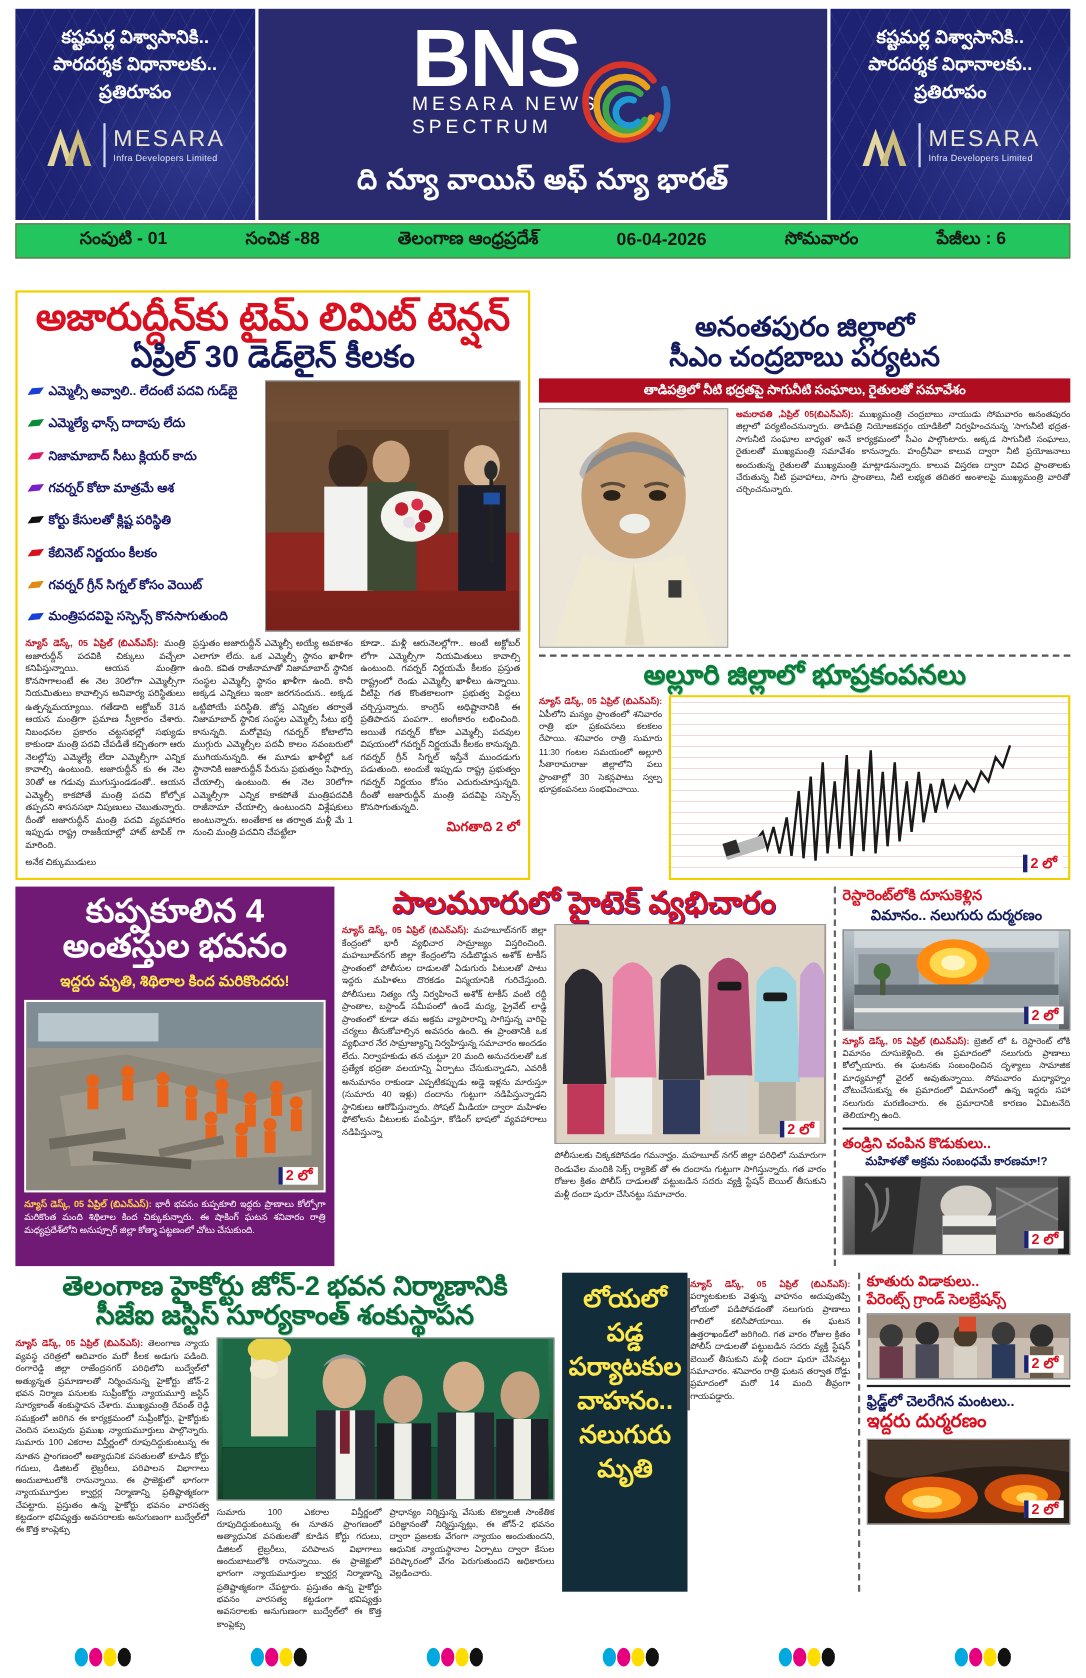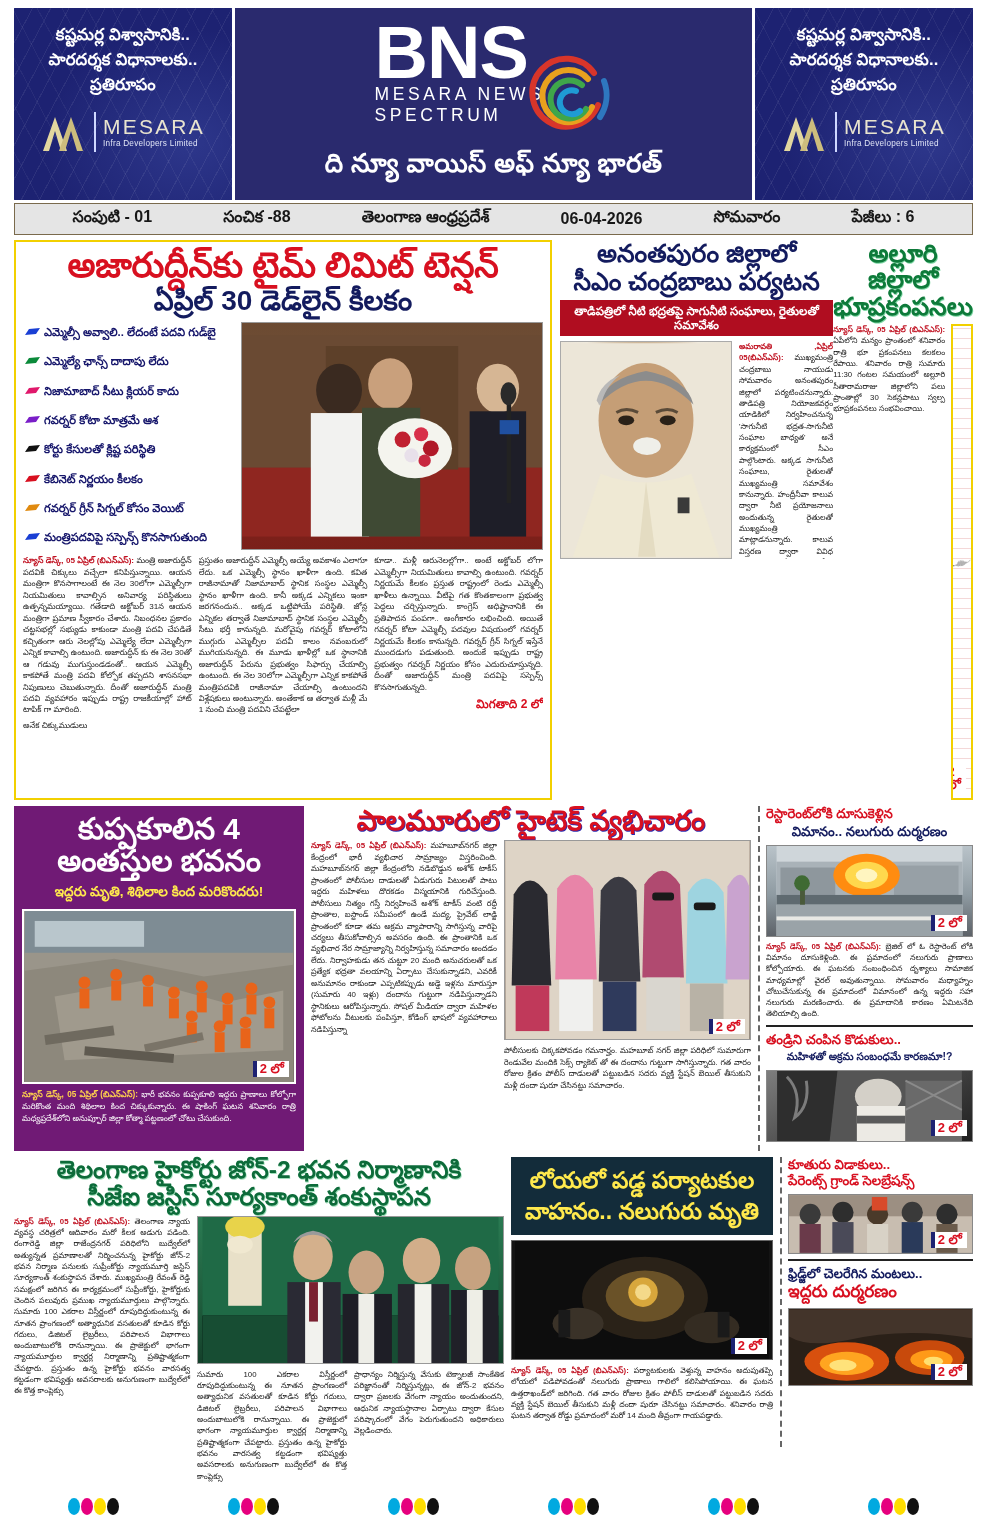--- a/index.html
+++ b/index.html
@@ -44,50 +44,50 @@
   }
   .logo-row { display: flex; align-items: flex-start; justify-content: center; gap: 2px; }
   .bns-block { display: flex; flex-direction: column; align-items: flex-start; }
   .bns-big { color: #fff; font-size: 74px; font-weight: bold; line-height: .82; letter-spacing: -1px; }
   .bns-sub1, .bns-sub2 { color: #fff; font-size: 17.5px; letter-spacing: 3.6px; line-height: 1.22; }
   .spectrum-arc { margin-left: -30px; margin-top: 24px; }
   .tagline-te { color: #ffffff; font-size: 26px; font-weight: bold; margin-top: 5px; letter-spacing: .4px; }
 
   
   .datebar {
-    height: 32px; background: #e5e5e5; border: 1px solid #7a6a4c;
+    height: 32px; background: #22c55e; border: 1px solid #7a6a4c;
     display: flex; align-items: center; justify-content: space-around;
     font-size: 16px; font-weight: bold; color: #171717; margin-top: 3px;
     padding: 0 22px;
   }
 
   
   .row1 { display: flex; gap: 8px; margin-top: 5px; height: 560px; }
   .lead {
-    width: 538px; border: 2px solid #f2d000; padding: 5px 7px 4px 7px;
-    display: flex; flex-direction: column;
+    width: 468px; border: 2px solid #f2d000; padding: 5px 7px 4px 7px;
+    display: flex; flex-direction: column; margin-top: 24px;
   }
   .lead-h1 {
     color: #d81020; font-size: 35px; font-weight: bold; text-align: center;
     line-height: 1.04; letter-spacing: -.3px;
   }
   .lead-h2 { color: #131b5e; font-size: 28px; font-weight: bold; text-align: center; line-height: 1.1; margin-top: 3px; }
   .lead-mid { display: flex; gap: 6px; margin-top: 5px; height: 228px; }
   .bullets { width: 212px; display: flex; flex-direction: column; justify-content: space-between; padding: 4px 0 6px 2px; }
   .bullet { display: flex; align-items: flex-start; gap: 4px; font-size: 11.4px; color: #16166b; font-weight: bold; line-height: 1.15; }
   .bmark { width: 15px; height: 9px; flex: 0 0 auto; margin-top: 2px; }
   .lead-photo { flex: 1; border: 1px solid #999; overflow: hidden; position: relative; background: #3a2a22; }
 
   .lead-cols { display: flex; gap: 7px; margin-top: 5px; flex: 1; overflow: hidden; }
   .col { flex: 1; font-size: 8.1px; line-height: 1.42; color: #1a1a1a; text-align: justify; }
   .dateline { color: #c01020; font-weight: bold; }
   .jumpnote { color: #d81020; font-weight: bold; font-size: 12px; text-align: right; margin-top: 3px; }
 
   
-  .rcol { flex: 1; display: flex; flex-direction: row; }
+  .rcol { flex: 1; display: flex; flex-direction: column; margin-top: 44px; }
   .cb-h1 { color: #131b5e; font-size: 25px; font-weight: bold; text-align: center; line-height: 1.1; }
   .cb-strap {
     background: #b00d20; color: #fff; font-size: 11.7px; font-weight: bold;
     text-align: center; padding: 4px 3px; margin-top: 5px; line-height: 1.2;
   }
   .cb-body { display: flex; gap: 7px; margin-top: 5px; height: 218px; }
   .cb-photo { width: 172px; border: 1px solid #aaa; background: #cfc9bb; overflow: hidden; position: relative; }
   .cb-text { flex: 1; font-size: 7.8px; line-height: 1.46; color: #1a1a1a; text-align: justify; overflow: hidden; }
   .dashrule { border-top: 2px dashed #555; margin: 6px 0 4px 0; }
   .eq-h1 { color: #0e7a3a; font-size: 25px; font-weight: bold; text-align: center; line-height: 1.05;
@@ -124,21 +124,21 @@
   .row3 { display: flex; gap: 7px; margin-top: 6px; height: 290px; }
   .hcourt { width: 490px; display: flex; flex-direction: column; }
   .hc-h1 { color: #0d6b3a; font-size: 24.5px; font-weight: bold; text-align: center; line-height: 1.1;
            text-shadow: .6px .6px 0 #9fe0bb; }
   .hc-body { display: flex; gap: 7px; margin-top: 5px; flex: 1; }
   .hc-text { width: 176px; font-size: 7.8px; line-height: 1.45; text-align: justify; color: #1a1a1a; }
   .hc-right { flex: 1; display: flex; flex-direction: column; }
   .hc-photo { height: 148px; border: 1px solid #999; background: #2e6b4c; position: relative; overflow: hidden; }
   .hc-under { display: flex; gap: 7px; margin-top: 5px; flex: 1; font-size: 7.8px; line-height: 1.45; text-align: justify; color: #1a1a1a; }
 
-  .valley { width: 262px; display: flex; flex-direction: column; }
+  .valley { width: 262px; display: flex; flex-direction: row; }
   .vl-head { background: #132c3a; padding: 8px 6px; }
   .vl-h1 { color: #ffe94d; font-size: 23px; font-weight: bold; text-align: center; line-height: 1.35; }
   .vl-photo { height: 120px; margin-top: 5px; border: 1px solid #666; background: #0a0a0a; position: relative; overflow: hidden; }
   .vl-text { font-size: 7.8px; line-height: 1.45; text-align: justify; margin-top: 5px; color: #1a1a1a; }
 
   
   .badge2 {
     position: absolute; right: 5px; bottom: 5px; background: #ffffff;
     border-left: 4px solid #1d2272; padding: 1px 5px 1px 3px;
     font-size: 13px; font-weight: bold; color: #d81020; line-height: 1.05;

